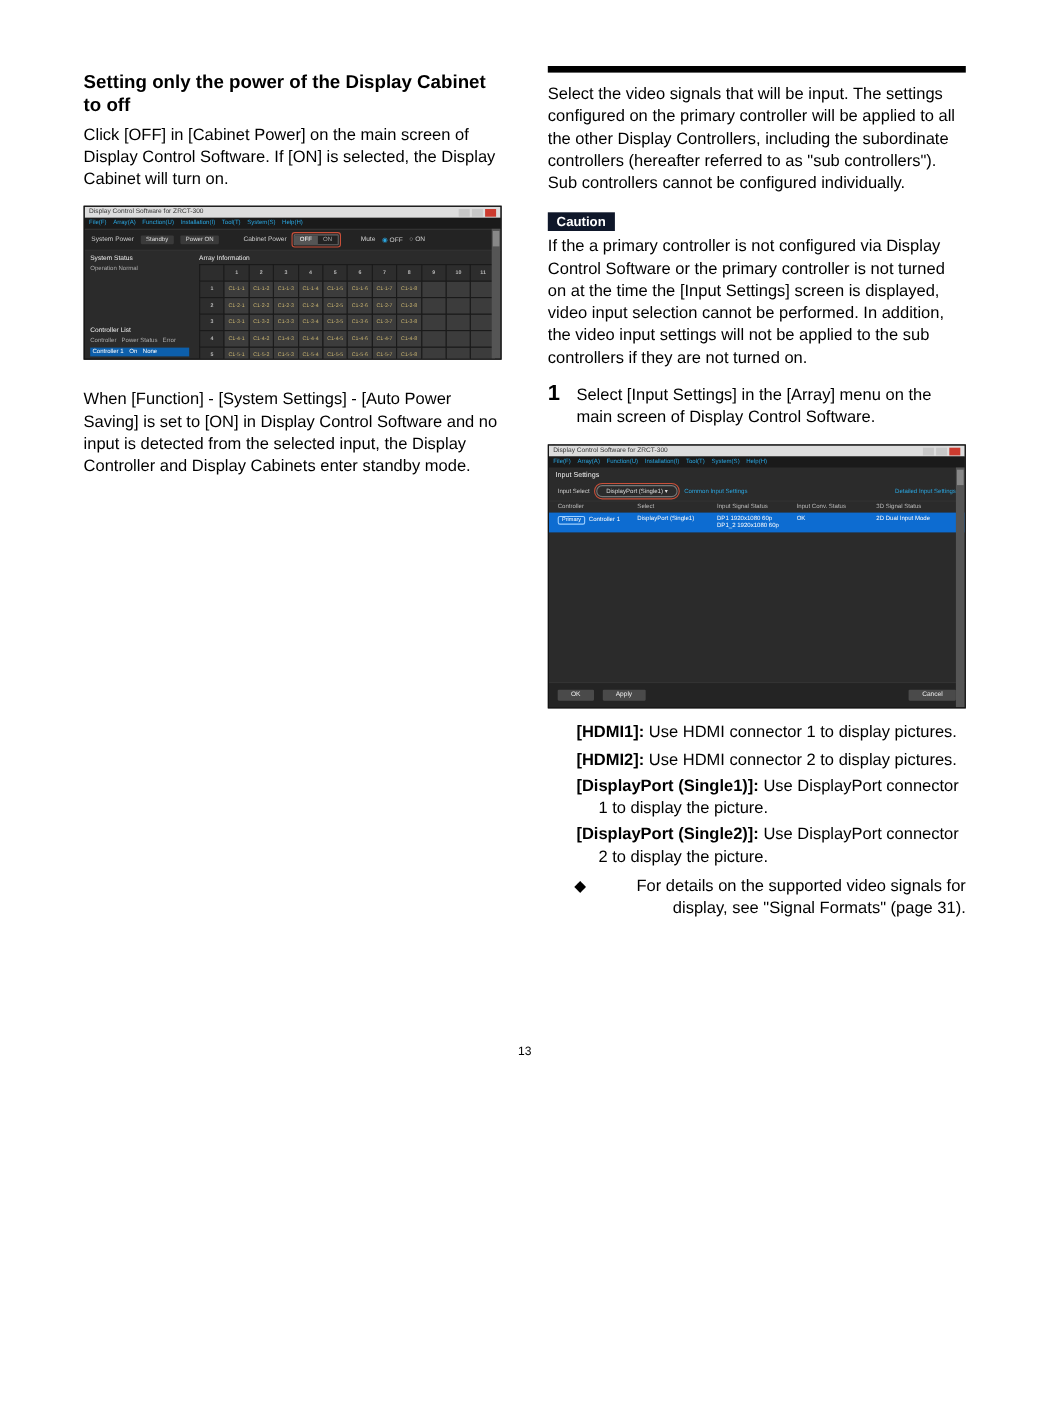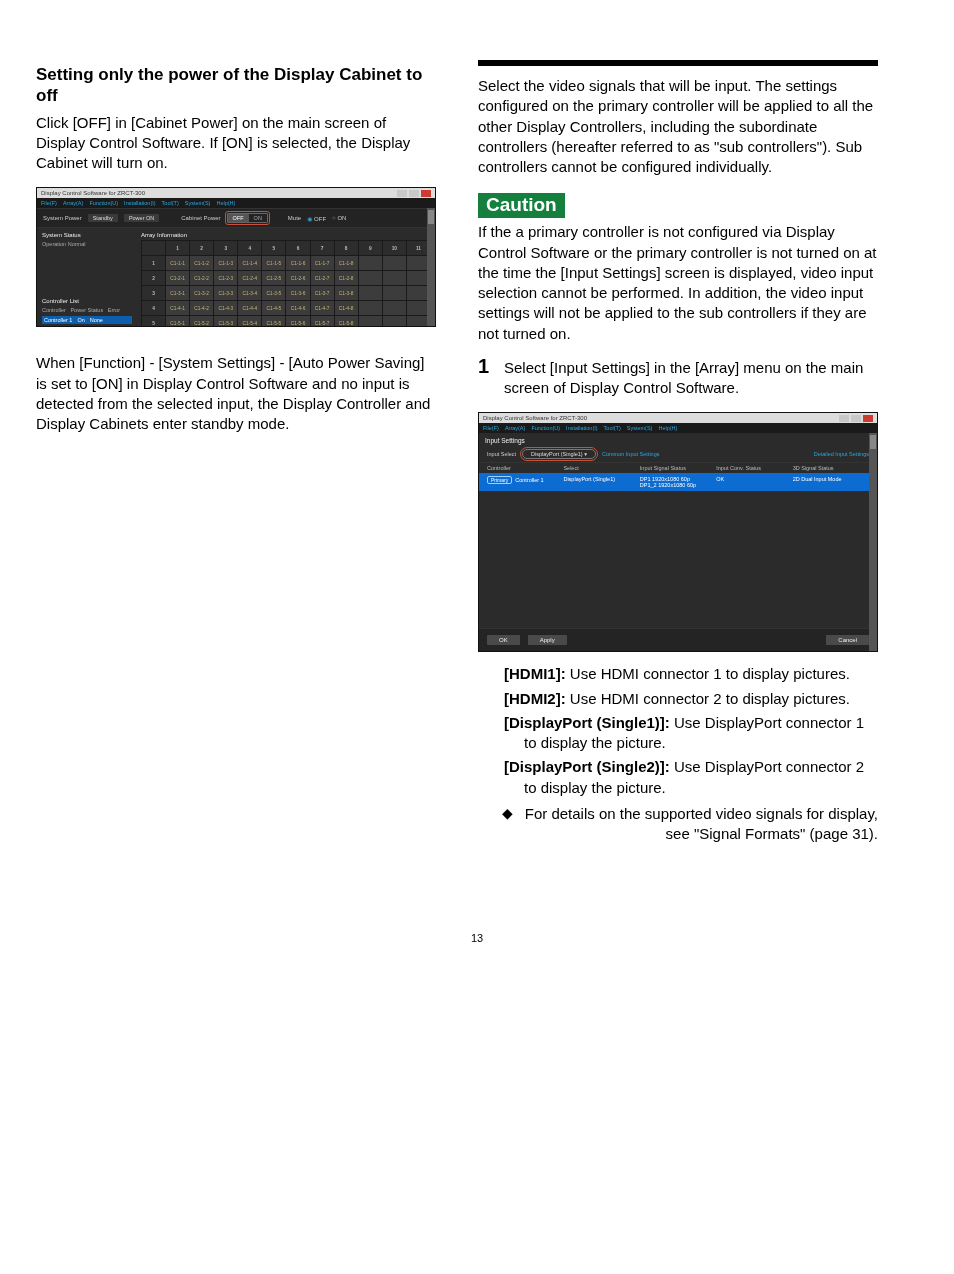--- a/index.html
+++ b/index.html
@@ -7,21 +7,21 @@
     padding: 0;
     background: #fff;
     font-family: "Helvetica Neue", Helvetica, Arial, sans-serif;
     color: #000;
     -webkit-font-smoothing: antialiased;
   }
   .page {
     width: 954px;
     height: 962px;
     box-sizing: border-box;
-    padding: 60px 76px 30px 36px;
+    padding: 60px 76px 30px 76px;
     position: relative;
   }
   .cols {
     display: flex;
     gap: 42px;
   }
   .col {
     flex: 1 1 0;
     min-width: 0;
   }
@@ -44,23 +44,23 @@
   }
   h1.main {
     font-size: 30px;
     font-weight: 800;
     line-height: 1.15;
     margin: 0 0 16px 0;
     letter-spacing: 0.2px;
   }
   .caution {
     display: inline-block;
-    background: #15803d;
+    background: #0f172a;
     color: #fff;
-    font-size: 19px;
+    font-size: 12px;
     font-weight: 700;
     padding: 1px 8px 2px 8px;
     margin: 2px 0 4px 0;
   }
   ol.steps {
     list-style: none;
     padding: 0;
     margin: 14px 0 0 0;
     counter-reset: step;
   }
@@ -108,21 +108,21 @@
   }
   .note::before {
     content: "◆";
     position: absolute;
     left: -2px;
     top: 0;
     font-size: 14px;
   }
   .pagenum {
     position: absolute;
-    bottom: 18px;
+    bottom: 0;
     left: 0;
     width: 100%;
     text-align: center;
     font-size: 11px;
   }
 
   
   .shot1 {
     width: 100%;
     height: 140px;

